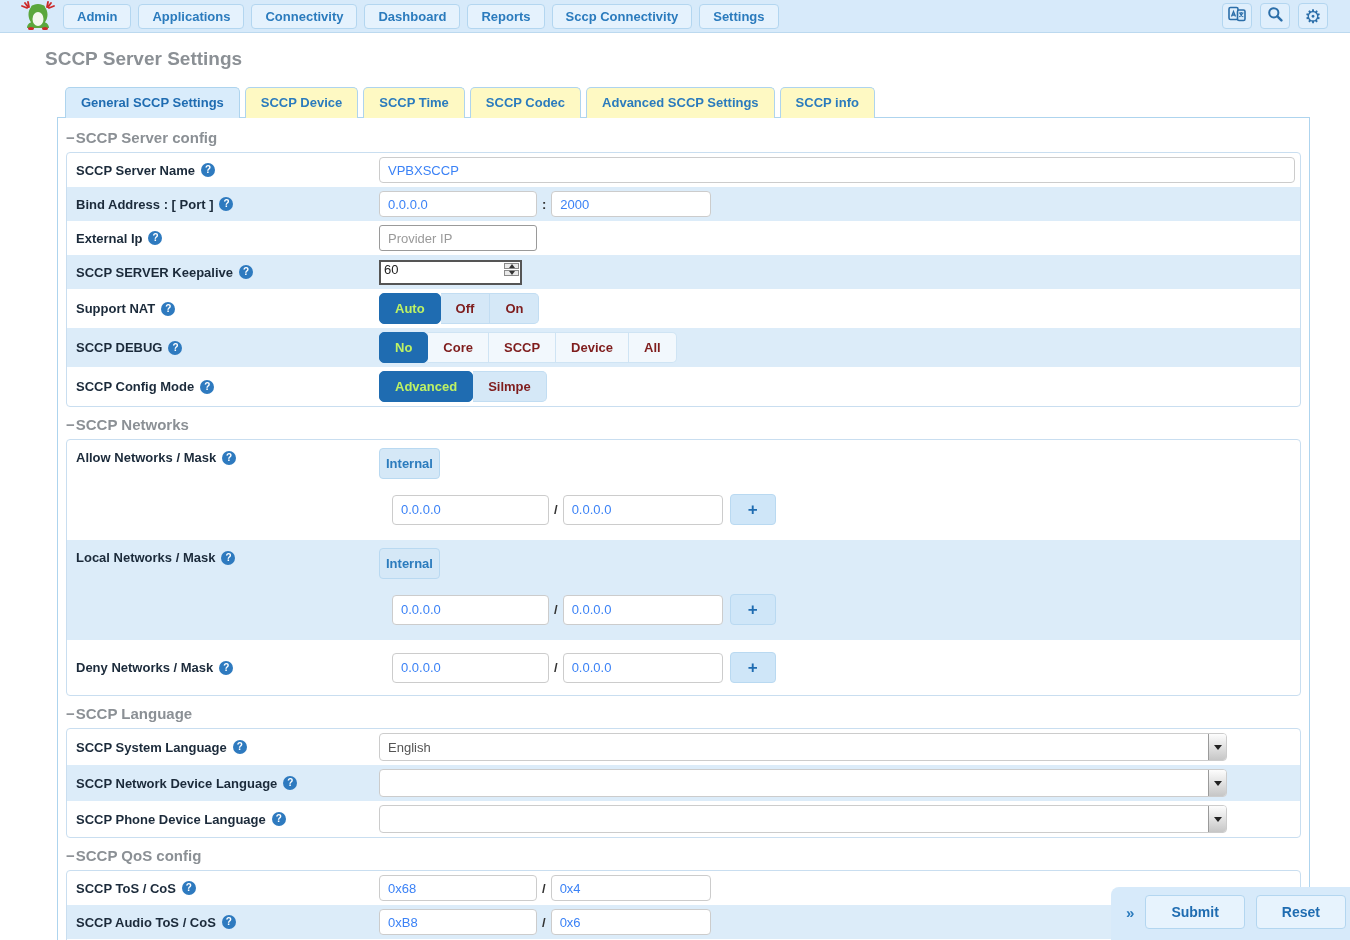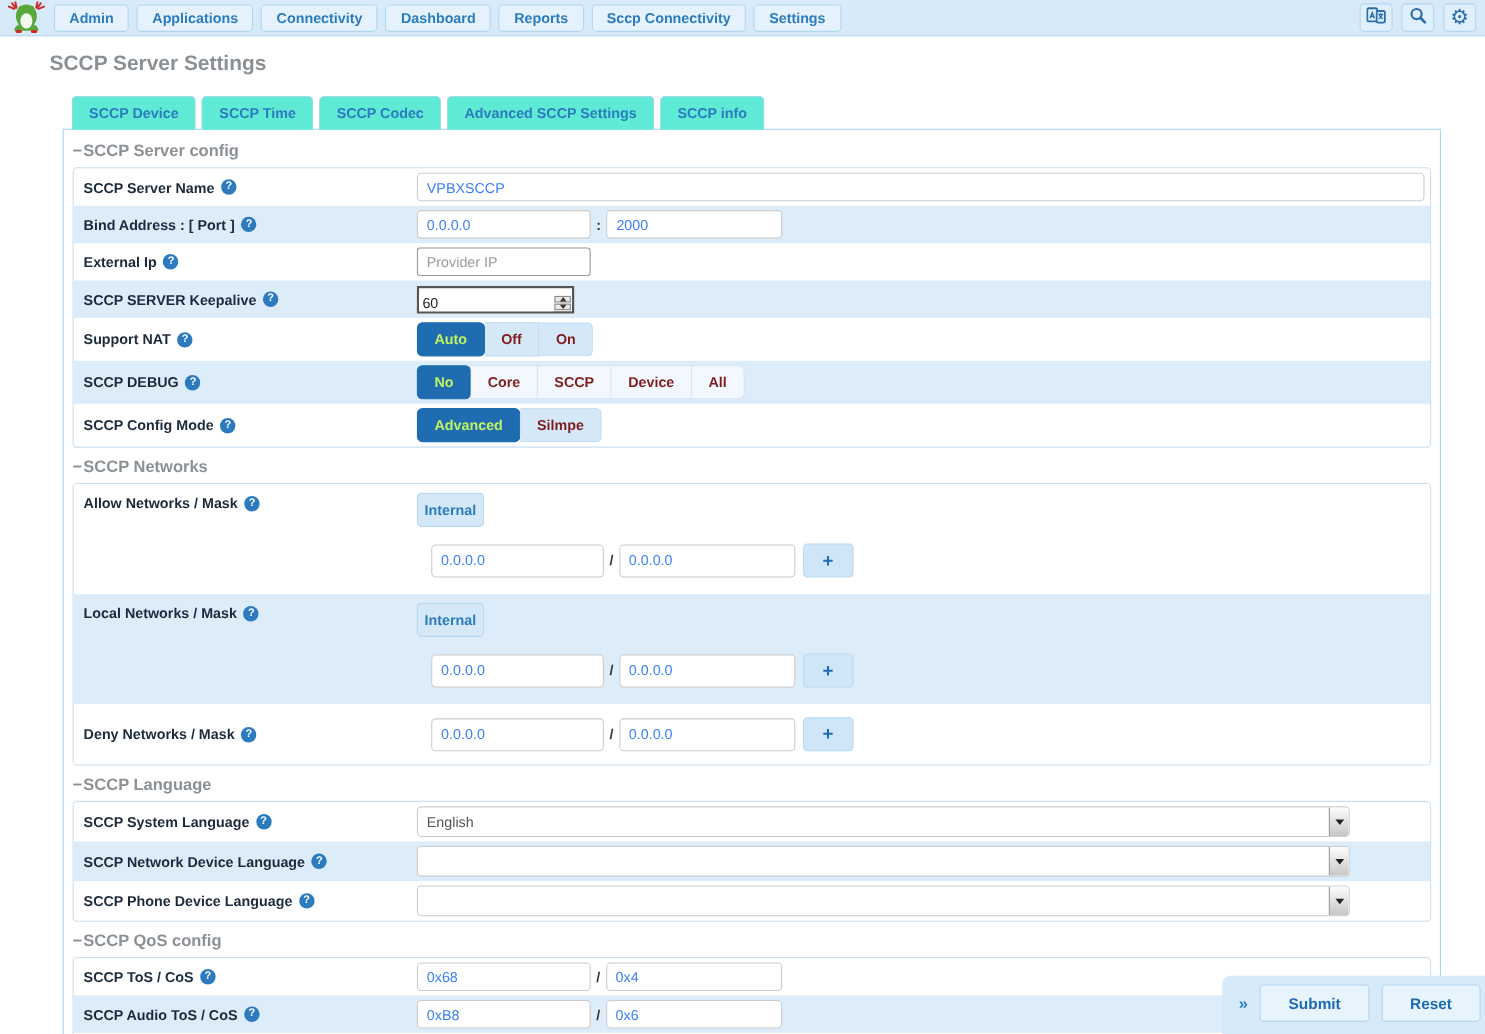--- a/index.html
+++ b/index.html
@@ -1,36 +1,36 @@
 <!DOCTYPE html>
 <html><head>
 <meta charset="utf-8">
 <style>
   * { box-sizing: border-box; margin: 0; padding: 0; }
   html,body { width:1350px; height:940px; overflow:hidden; background:#fff;
     font-family:"Liberation Sans", sans-serif; position:relative; }
 
   
   .navbar { height:33px; background:#d7eafa; border-bottom:1px solid #bcd9ef;
-    display:flex; align-items:center; padding:0 6px; gap:7px; }
+    display:flex; align-items:center; padding:0 20px; gap:7px; }
   .logo { width:36px; height:30px; display:flex; align-items:center; justify-content:center; }
   .nav-btn { padding:4px 13px; background:#e5f2fd; border:1px solid #b3d6f0;
     border-radius:4px; color:#2b7bbd; font-weight:bold; font-size:13px; cursor:pointer; }
   .nav-right { margin-left:auto; display:flex; gap:8px; align-items:center; padding-right:2px; }
   .icon-btn { min-width:30px; height:26px; background:#e0effc; border:1px solid #b3d6f0;
     border-radius:4px; display:flex; align-items:center; justify-content:center; cursor:pointer; padding:0 5px; }
   .gear-glyph { font-size:19px; color:#2b6ea9; line-height:1; }
 
   
   .page-title { margin:15px 0 0 45px; font-size:19px; font-weight:bold; color:#8b9095; }
 
   
   .tabs { display:flex; margin:17px 0 0 65px; gap:5px; position:relative; z-index:2; }
   .tab { padding:7px 15px 8px; border:1px solid #aed4ee; border-bottom:none;
-    border-radius:5px 5px 0 0; background:#5eead4; color:#2b7bbd; font-weight:bold;
+    border-radius:5px 5px 0 0; background:#fef9c3; color:#2b7bbd; font-weight:bold;
     font-size:13px; cursor:pointer; }
   .tab.active { background:#d9ecfb; color:#1f6cb1; }
 
   
   .container { margin:-1px 40px 0 57px; border:1px solid #aed4ee; background:#fff;
     padding:2px 8px 20px; }
   .sec-head { color:#8b9095; font-size:15px; font-weight:bold; margin:9px 0 6px 0;
     display:flex; align-items:center; gap:1px; }
   .collapse-glyph { font-weight:bold; color:#8b9095; font-size:15px; }
   .sec-box { border:1px solid #c9def0; border-radius:4px; overflow:hidden; background:#fff; }
@@ -49,21 +49,21 @@
     font-family:"Liberation Sans", sans-serif; font-size:13px; color:#3b82f6; background:#fff; }
   .inp-wide { width:916px; }
   .inp-ip { width:158px; }
   .inp-port { width:160px; }
   .sep { font-weight:bold; color:#333; font-size:13px; }
   .inp-ext { width:158px; border:1px solid #9a9a9a; border-radius:3px; }
   .inp-ext::placeholder { color:#9a9a9a; }
 
   
   .num-wrap { width:143px; height:25px; border:2px solid #555; background:#fff;
-    display:flex; align-items:flex-end; }
+    display:flex; align-items:flex-start; }
   .num-wrap input { flex:1; border:none; outline:none; padding:0 3px; font-size:13px;
     color:#222; font-family:"Liberation Sans", sans-serif; min-width:0; }
   .spinners { width:17px; display:flex; flex-direction:column; justify-content:center;
     gap:1px; padding:1px 1px; }
   .spin { flex:1; background:#e9e9e9; border:1px solid #8a8a8a;
     display:flex; align-items:center; justify-content:center; cursor:pointer; }
   .spin-up::after { content:""; border-left:3px solid transparent; border-right:3px solid transparent;
     border-bottom:4px solid #333; }
   .spin-down::after { content:""; border-left:3px solid transparent; border-right:3px solid transparent;
     border-top:4px solid #333; }
@@ -157,20 +157,21 @@
     </div>
     <div class="icon-btn">
       <span class="gear-glyph">⚙</span>
     </div>
   </div>
 </div>
 
 <div class="page-title">SCCP Server Settings</div>
 
 <div class="tabs">
+  <div class="tab active">General SCCP Settings</div>
   <div class="tab">SCCP Device</div>
   <div class="tab">SCCP Time</div>
   <div class="tab">SCCP Codec</div>
   <div class="tab">Advanced SCCP Settings</div>
   <div class="tab">SCCP info</div>
 </div>
 
 <div class="container">
 
   <div class="sec-head">

